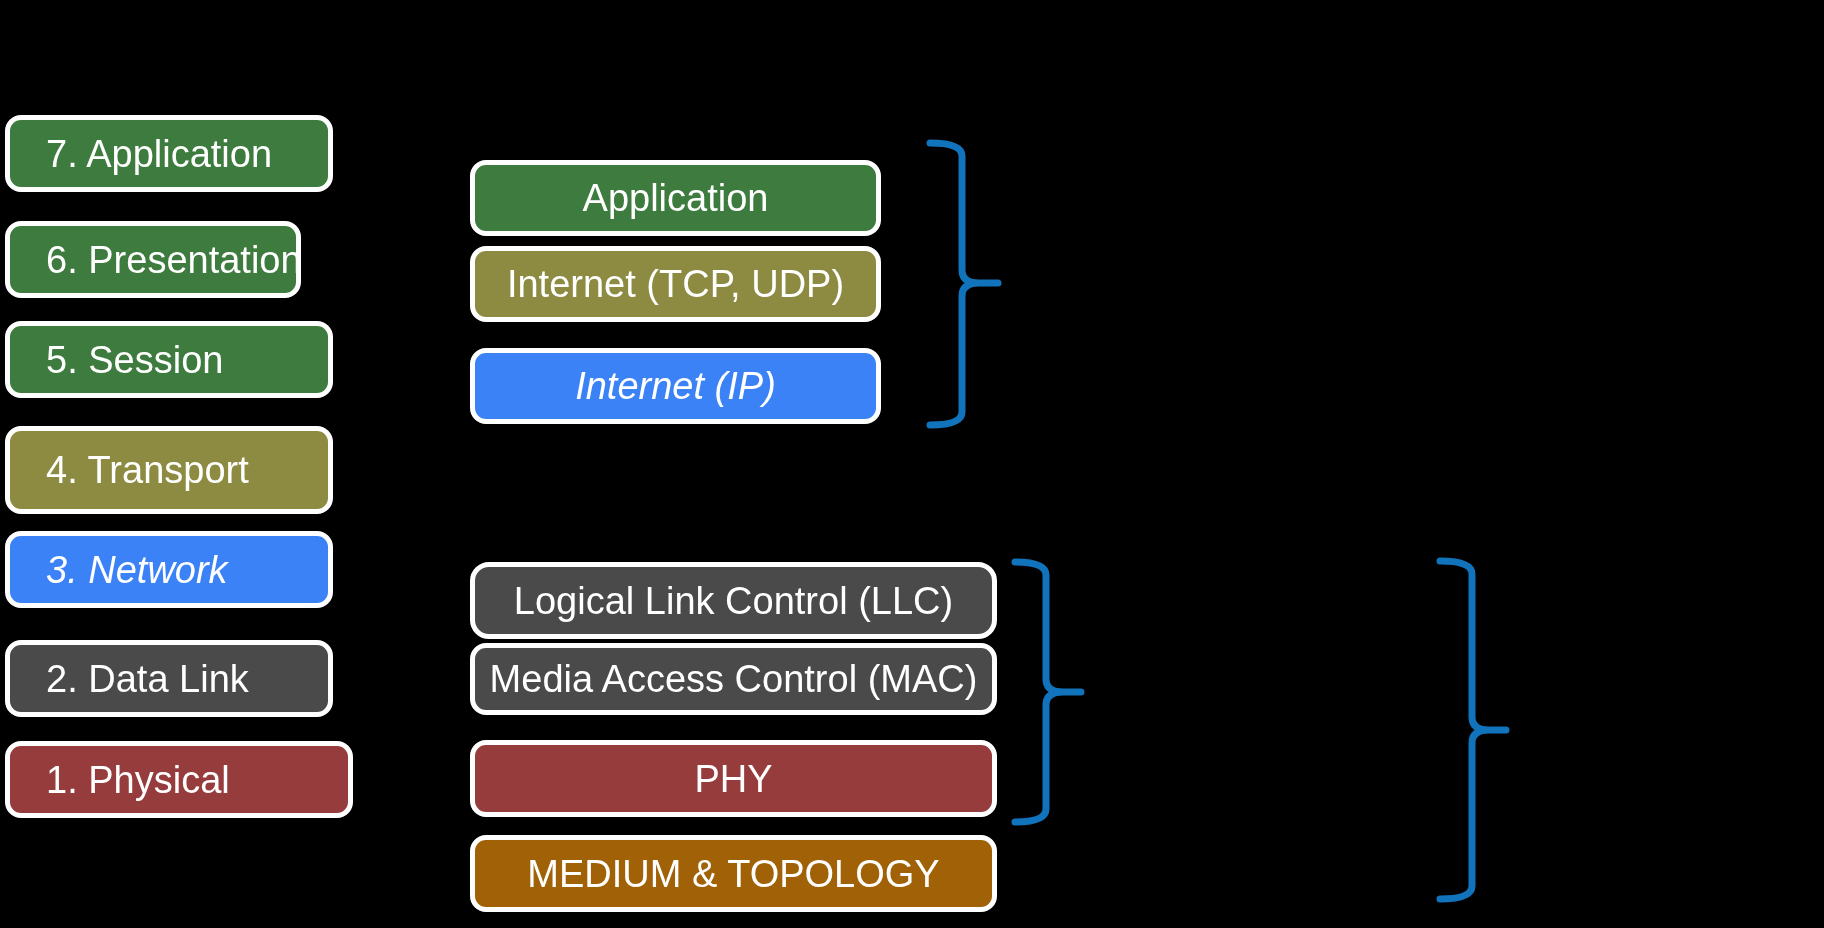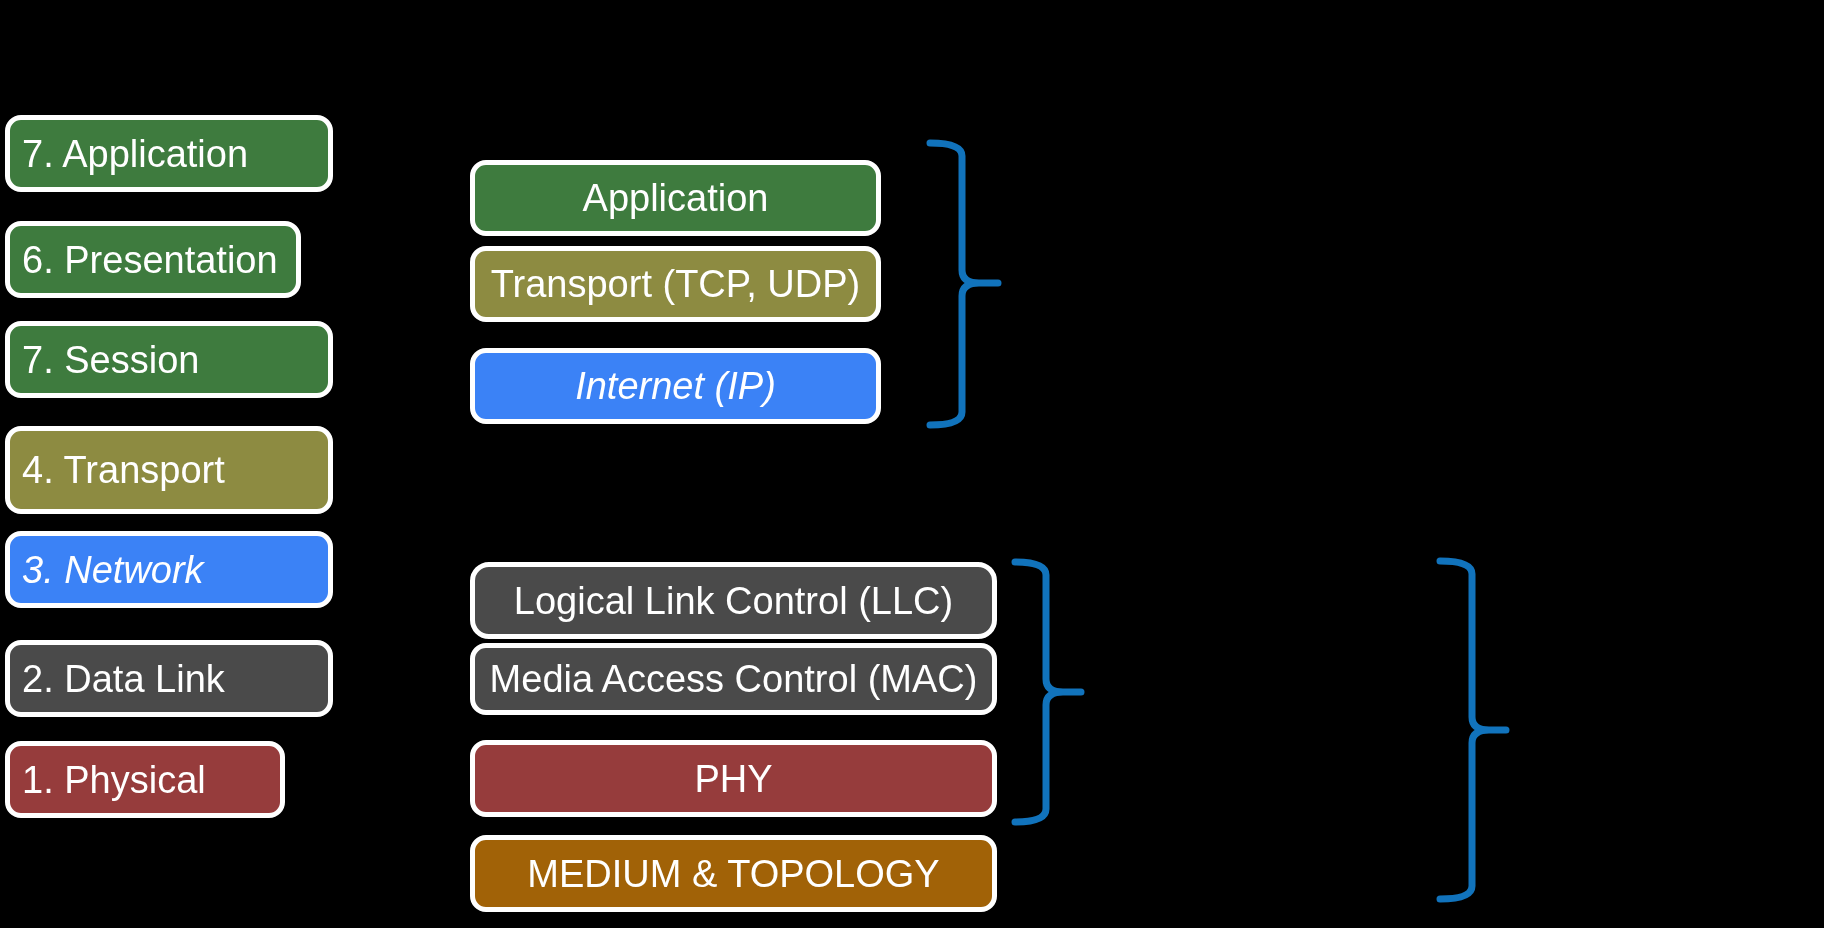--- a/index.html
+++ b/index.html
@@ -16,48 +16,48 @@
     border:5px solid #ffffff;
     border-radius:16px;
     color:#ffffff;
     font-size:38px;
     line-height:1;
     display:flex;
     align-items:center;
     justify-content:center;
     white-space:nowrap;
   }
-  .left-align{justify-content:flex-start;padding-left:12px;}
+  .left-align{justify-content:flex-start;padding-left:36px;}
   .bg-green{background:#3e7b3e;}
   .bg-olive{background:#8d8b41;}
   .bg-blue{background:#3b82f6;font-style:italic;}
   .bg-gray{background:#4a4a4a;}
   .bg-red{background:#963c3c;}
   .bg-black{background:#a16207;}
   #brace-overlay{position:absolute;left:0;top:0;width:1824px;height:928px;}
   #brace-overlay path{fill:none;stroke-width:7;stroke-linecap:round;stroke-linejoin:miter;}
 </style>
 </head>
 <body>
 
 <div id="canvas">
 
   <div>
     <div class="box left-align bg-green" style="left:5px;top:115px;width:328px;height:77px;">7. Application</div>
     <div class="box left-align bg-green" style="left:5px;top:221px;width:296px;height:77px;">6. Presentation</div>
-    <div class="box left-align bg-green" style="left:5px;top:321px;width:328px;height:77px;">7. Session</div>
+    <div class="box left-align bg-green" style="left:5px;top:321px;width:328px;height:77px;">5. Session</div>
     <div class="box left-align bg-olive" style="left:5px;top:426px;width:328px;height:88px;">4. Transport</div>
     <div class="box left-align bg-blue" style="left:5px;top:531px;width:328px;height:77px;">3. Network</div>
     <div class="box left-align bg-gray" style="left:5px;top:640px;width:328px;height:77px;">2. Data Link</div>
-    <div class="box left-align bg-red" style="left:5px;top:741px;width:280px;height:77px;">1. Physical</div>
+    <div class="box left-align bg-red" style="left:5px;top:741px;width:348px;height:77px;">1. Physical</div>
   </div>
 
   <div>
     <div class="box bg-green" style="left:470px;top:160px;width:411px;height:76px;">Application</div>
-    <div class="box bg-olive" style="left:470px;top:246px;width:411px;height:76px;">Transport (TCP, UDP)</div>
+    <div class="box bg-olive" style="left:470px;top:246px;width:411px;height:76px;">Internet (TCP, UDP)</div>
     <div class="box bg-blue" style="left:470px;top:348px;width:411px;height:76px;">Internet (IP)</div>
   </div>
 
   <div>
     <div class="box bg-gray" style="left:470px;top:562px;width:527px;height:77px;border-radius:19px;">Logical Link Control (LLC)</div>
     <div class="box bg-gray" style="left:470px;top:643px;width:527px;height:72px;">Media Access Control (MAC)</div>
     <div class="box bg-red" style="left:470px;top:740px;width:527px;height:77px;">PHY</div>
     <div class="box bg-black" style="left:470px;top:835px;width:527px;height:77px;">MEDIUM &amp; TOPOLOGY</div>
   </div>
 

